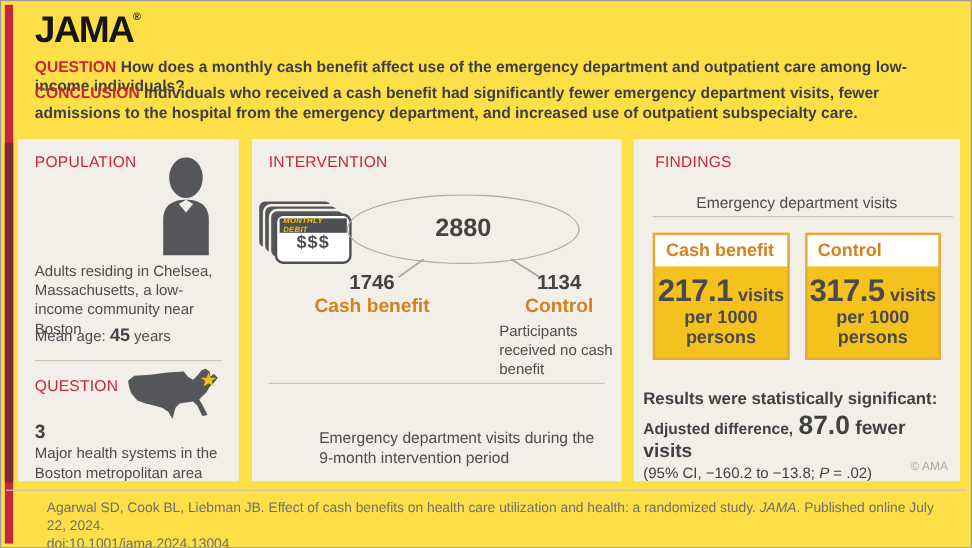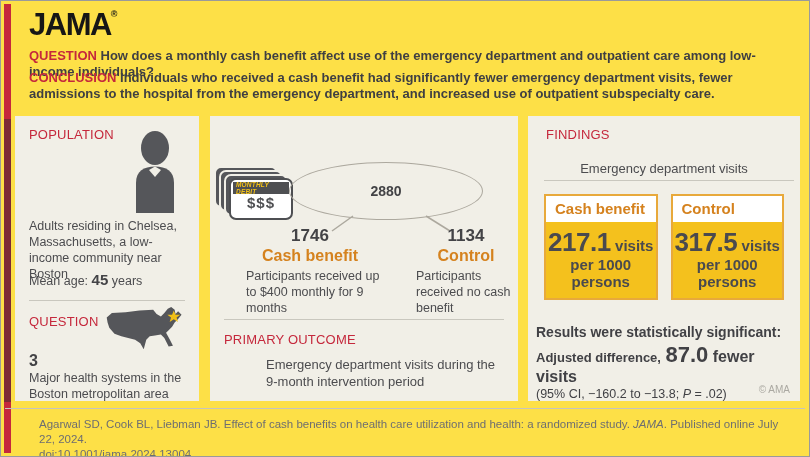--- a/index.html
+++ b/index.html
@@ -46,21 +46,21 @@
   .b1 { left:0; top:0; } .b2 { left:5px; top:4px; } .b3 { left:10px; top:8px; }
   .cs-front { left:15px; top:12px; background:#fff; border:2px solid #4e4f52; overflow:hidden; }
   .cs-band { margin:2px 2px 0; height:12px; background:#4e4f52; color:#f2c017;
              font-size:6.5px; font-weight:bold; font-style:italic; letter-spacing:.2px;
              display:flex; align-items:center; padding-left:3px; }
   .cs-dollars { text-align:center; font-size:15px; font-weight:bold; color:#4e4f52; letter-spacing:1px; }
 
   .ellipse { left:79px; top:46px; width:194px; height:58px; border:1.5px solid #aca89e;
              border-radius:50%; display:flex; align-items:center; justify-content:center;
              color:#4a4a4d; font-size:13.5px; gap:5px; }
-  .ellipse b { font-size:14px; color:#434346; }
+  .ellipse b { font-size:21px; color:#434346; }
 
   .group { top:110px; }
   .g-left { left:30px; width:140px; }
   .g-right { left:200px; width:112px; }
   .group .n { text-align:center; font-weight:bold; font-size:17px; color:#434346; }
   .group .name { text-align:center; font-weight:bold; font-size:16px; color:#d5821e; margin-top:1px; }
   .group .desc { margin-top:3px; color:#4c4c4f; font-size:12.5px; line-height:16px; padding-left:6px; }
 
   
   .cards-row { left:16px; top:78px; width:240px; display:flex; gap:13px; }
@@ -130,20 +130,21 @@
     <svg class="abs" style="left:90px; top:191px;" width="86" height="50" viewBox="0 0 100 58">
       <path fill="#55565a" d="M2,12 L8,7 L24,6 L40,4 L56,3 L60,8 L65,11 L69,7 L73,2 L77,0 L81,3 L82,8 L85,5 L89,9 L85,14 L81,18 L78,23 L74,27 L71,30 L75,37 L79,45 L74,46 L69,36 L65,32 L58,33 L52,34 L48,38 L45,49 L41,42 L35,38 L27,36 L19,34 L11,31 L5,24 L3,18 Z"></path>
       <polygon class="map-star" points="80,4 82,9 87.5,9 83.2,12.2 84.8,17.5 80,14.2 75.2,17.5 76.8,12.2 72.5,9 78,9"></polygon>
     </svg>
 
     <div class="abs big-num" style="left:14px; top:236px; font-size:16px;">3</div>
     <div class="abs body-txt" style="left:14px; top:254px; width:166px;">Major health systems in the Boston metropolitan area</div>
   </div>
 
   <div class="abs panel p2">
+    <div class="abs sec-head" style="left:14px; top:11px;">INTERVENTION</div>
 
     <div class="abs card-stack">
       <div class="cs-back b1"></div>
       <div class="cs-back b2"></div>
       <div class="cs-back b3"></div>
       <div class="cs-front">
         <div class="cs-band">MONTHLY DEBIT</div>
         <div class="cs-dollars">$$$</div>
       </div>
     </div>
@@ -153,31 +154,29 @@
     </div>
 
     <svg class="abs" style="left:0; top:95px;" width="308" height="24">
       <line x1="143" y1="5" x2="122" y2="20" stroke="#aca89e" stroke-width="1.5"></line>
       <line x1="216" y1="5" x2="240" y2="20" stroke="#aca89e" stroke-width="1.5"></line>
     </svg>
 
     <div class="abs group g-left">
       <div class="n">1746</div>
       <div class="name">Cash benefit</div>
-      <div class="desc">Participants received up to $400 monthly for 9 months</div>
     </div>
     <div class="abs group g-right">
       <div class="n">1134</div>
       <div class="name">Control</div>
       <div class="desc">Participants received no cash benefit</div>
     </div>
 
     <div class="abs divider" style="left:14px; top:203px; width:280px;"></div>
 
-    <div class="abs sec-head" style="left:14px; top:216px;">PRIMARY OUTCOME</div>
     <div class="abs body-txt" style="left:56px; top:240px; width:230px; font-size:13px; line-height:17px;">Emergency department visits during the 9-month intervention period</div>
   </div>
 
   <div class="abs panel p3">
     <div class="abs sec-head" style="left:18px; top:11px;">FINDINGS</div>
 
     <div class="abs body-txt" style="left:0; top:45px; width:272px; text-align:center; font-size:13px;">Emergency department visits</div>
     <div class="abs divider" style="left:16px; top:64px; width:250px;"></div>
 
     <div class="abs cards-row">

